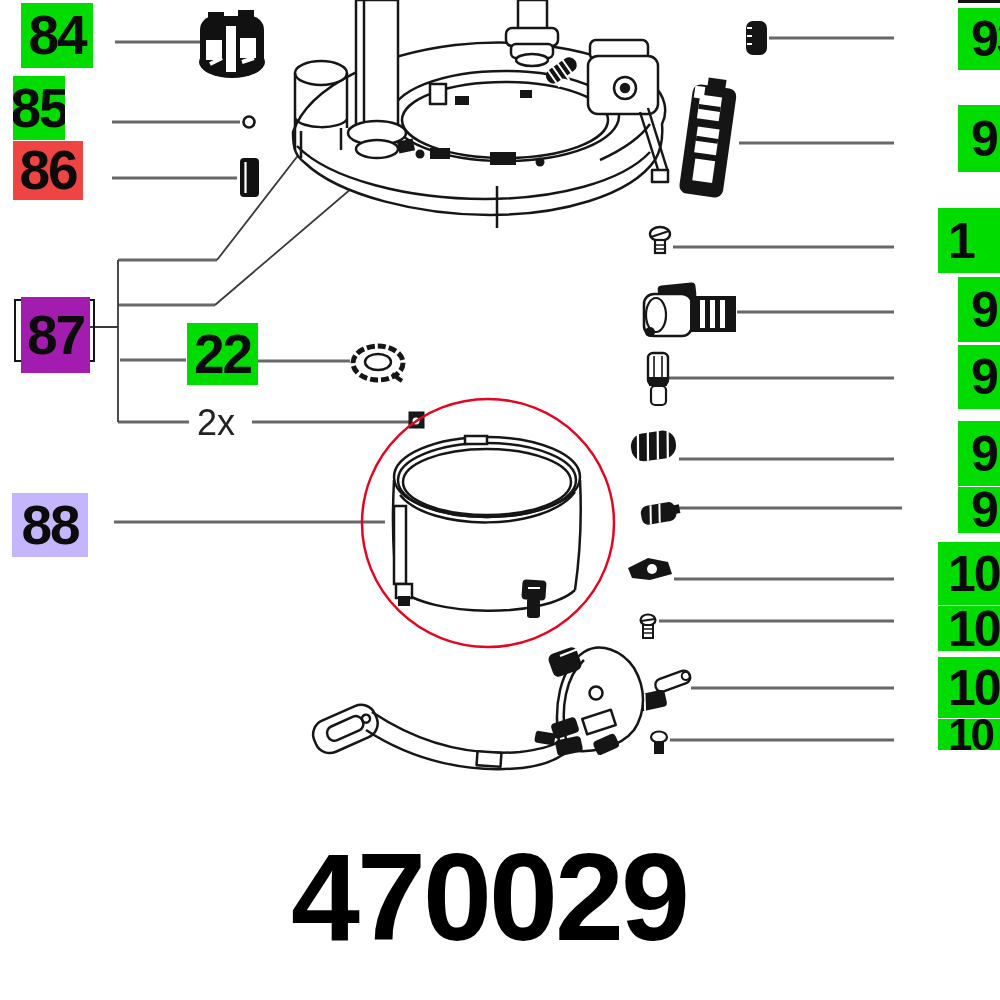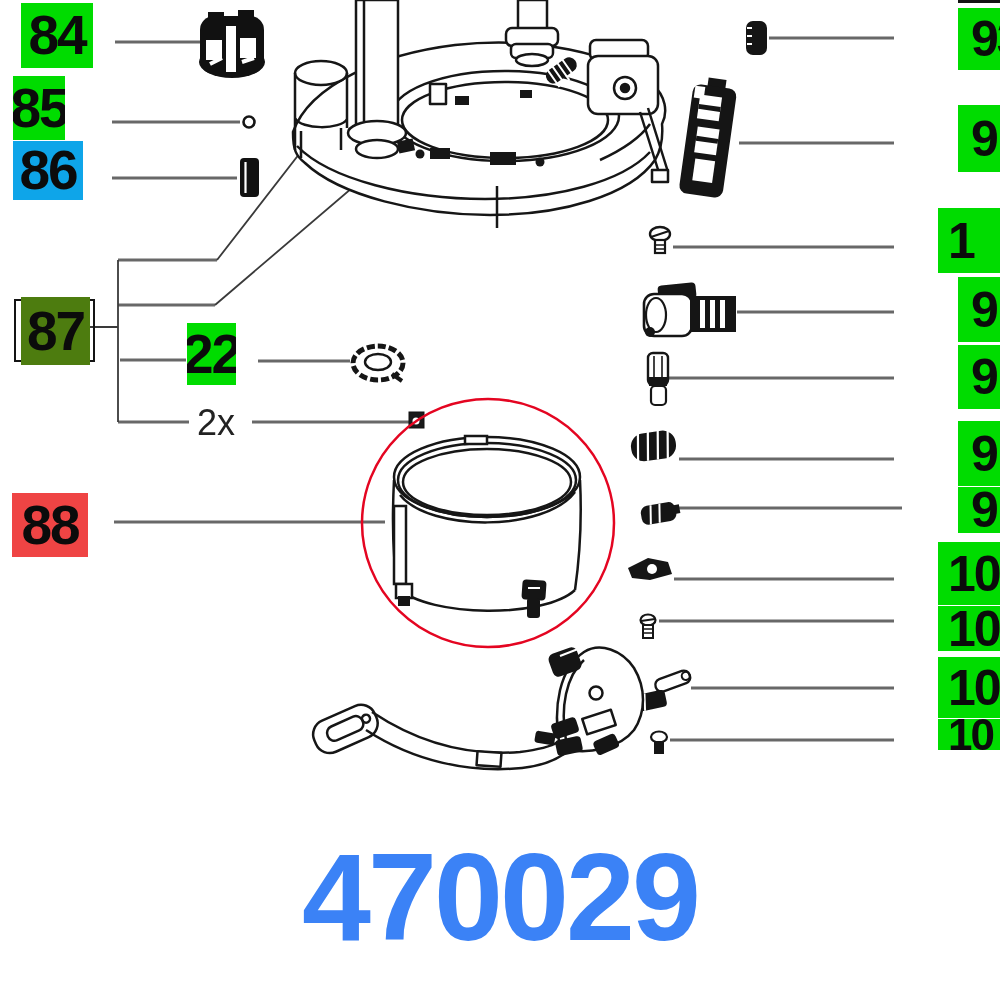--- a/index.html
+++ b/index.html
@@ -8,22 +8,22 @@
   #diagram-svg{position:absolute;left:0;top:0;}
   #labels{position:absolute;left:0;top:0;width:1000px;height:1000px;pointer-events:none;}
   .plabel{position:absolute;display:flex;align-items:center;justify-content:center;
           font-weight:700;font-size:55px;line-height:1;letter-spacing:-2px;color:#0b0b0b;
           box-sizing:border-box;pointer-events:auto;overflow:hidden;white-space:nowrap;}
   .plabel.right{justify-content:flex-start;font-size:50px;}
   .plabel.right.wide{padding-left:10px;}
   .plabel.right.narrow{padding-left:13px;}
   #qty{position:absolute;left:197px;top:402px;font-size:36px;font-weight:400;color:#222;
        letter-spacing:0;}
-  #pn{position:absolute;left:11px;top:826px;width:978px;text-align:center;font-size:124px;
-      font-weight:700;letter-spacing:-3px;color:#3b82f6;}
+  #pn{position:absolute;left:0;top:826px;width:978px;text-align:center;font-size:124px;
+      font-weight:700;letter-spacing:-3px;color:#000000;}
 </style>
 </head>
 <body>
 
 <div id="stage">
 
   <svg id="diagram-svg" width="1000" height="1000" viewBox="0 0 1000 1000">
 
     <g stroke="#686868" stroke-width="3" fill="none">
       <path d="M115,42H205 M112,122H240 M112,178H237 M118,260H217 M118,305H215
@@ -246,30 +246,30 @@
     </g>
   </svg>
 
   <div id="labels">
       <div class="plabel left" style="left: 13px; top: 3px; width: 72px; height: 65px; background: rgb(0, 220, 0); margin-left: 8px;">
     <span class="plabel-text">84</span>
   </div>
       <div class="plabel left" style="left: 13px; top: 76px; width: 52px; height: 64px; background: rgb(0, 220, 0);">
     <span class="plabel-text">85</span>
   </div>
-      <div class="plabel left" style="left: 13px; top: 141px; width: 70px; height: 59px; background: #0ea5e9;">
+      <div class="plabel left" style="left: 13px; top: 141px; width: 70px; height: 59px; background: #ef4444;">
     <span class="plabel-text">86</span>
   </div>
-      <div class="plabel left" style="left: 21px; top: 297px; width: 69px; height: 68px; background: #4d7c0f;">
+      <div class="plabel left" style="left: 21px; top: 297px; width: 69px; height: 76px; background: #a21caf;">
     <span class="plabel-text">87</span>
   </div>
-      <div class="plabel left" style="left: 187px; top: 323px; width: 49px; height: 62px; background: rgb(0, 220, 0);">
+      <div class="plabel left" style="left: 187px; top: 323px; width: 71px; height: 62px; background: rgb(0, 220, 0);">
     <span class="plabel-text">22</span>
   </div>
-      <div class="plabel left" style="left: 12px; top: 493px; width: 76px; height: 64px; background: #ef4444;">
+      <div class="plabel left" style="left: 12px; top: 493px; width: 76px; height: 64px; background: #c4b5fd;">
     <span class="plabel-text">88</span>
   </div>
       <div class="plabel right narrow" style="left: 958px; top: 8px; width: 64px; height: 62px; background: rgb(0, 220, 0);">
     <span class="plabel-text">93</span>
   </div>
       <div class="plabel right narrow" style="left: 958px; top: 105px; width: 64px; height: 67px; background: rgb(0, 220, 0);">
     <span class="plabel-text">9</span>
   </div>
       <div class="plabel right wide" style="left: 938px; top: 208px; width: 84px; height: 65px; background: rgb(0, 220, 0);">
     <span class="plabel-text">1</span>

